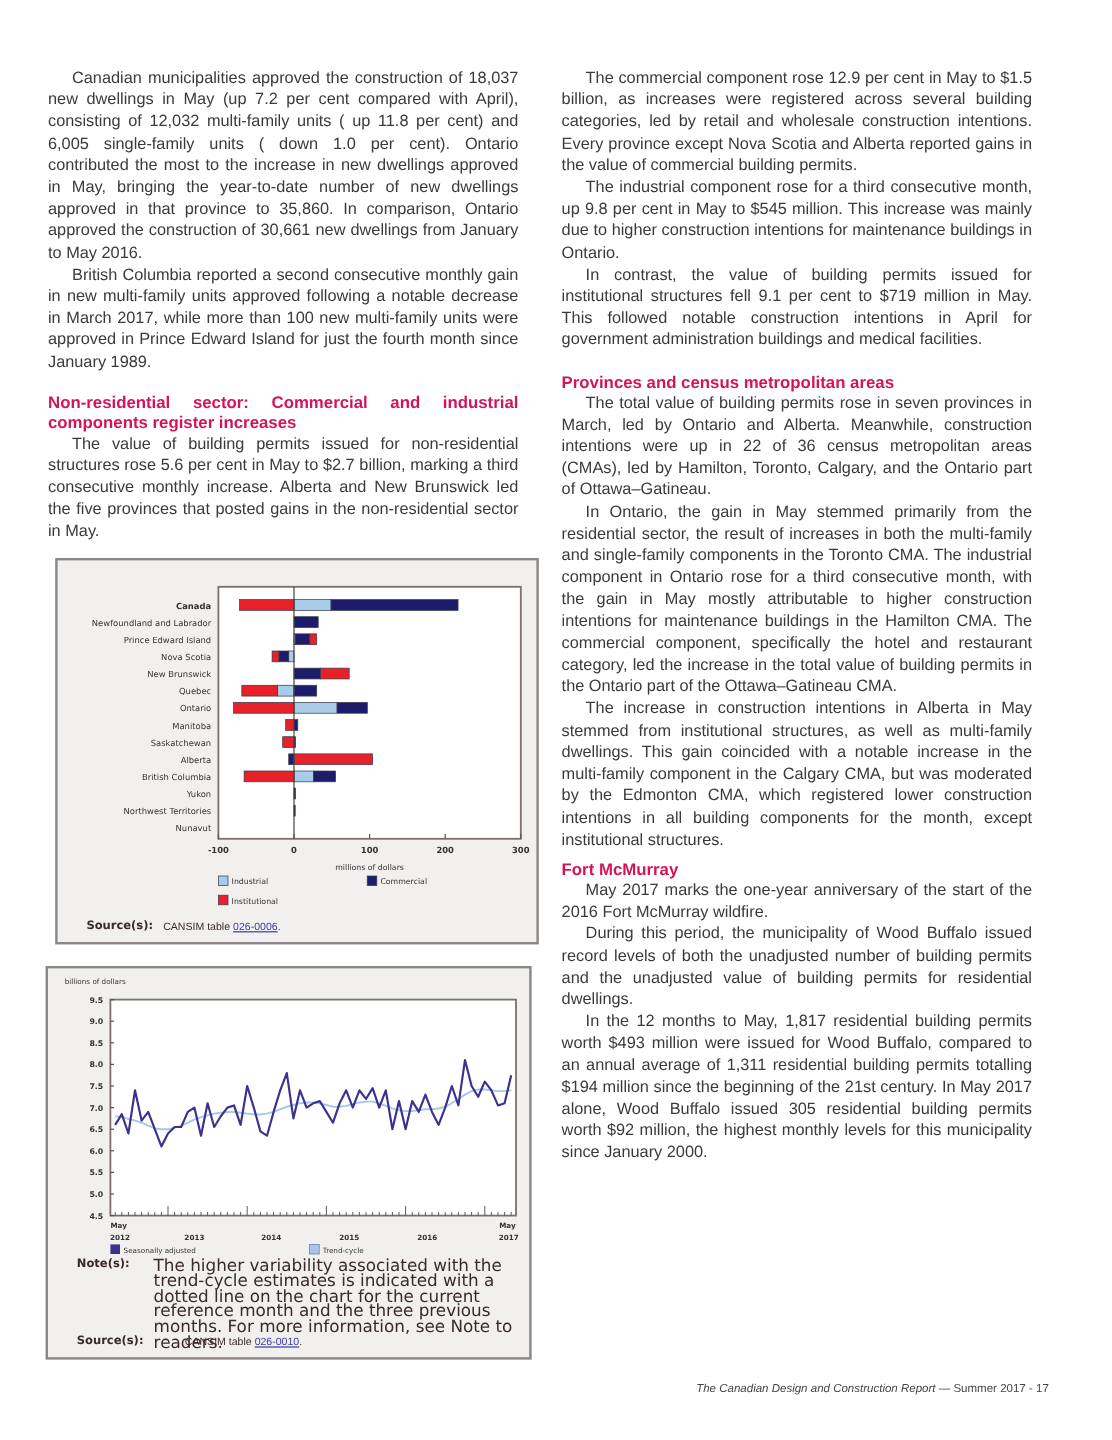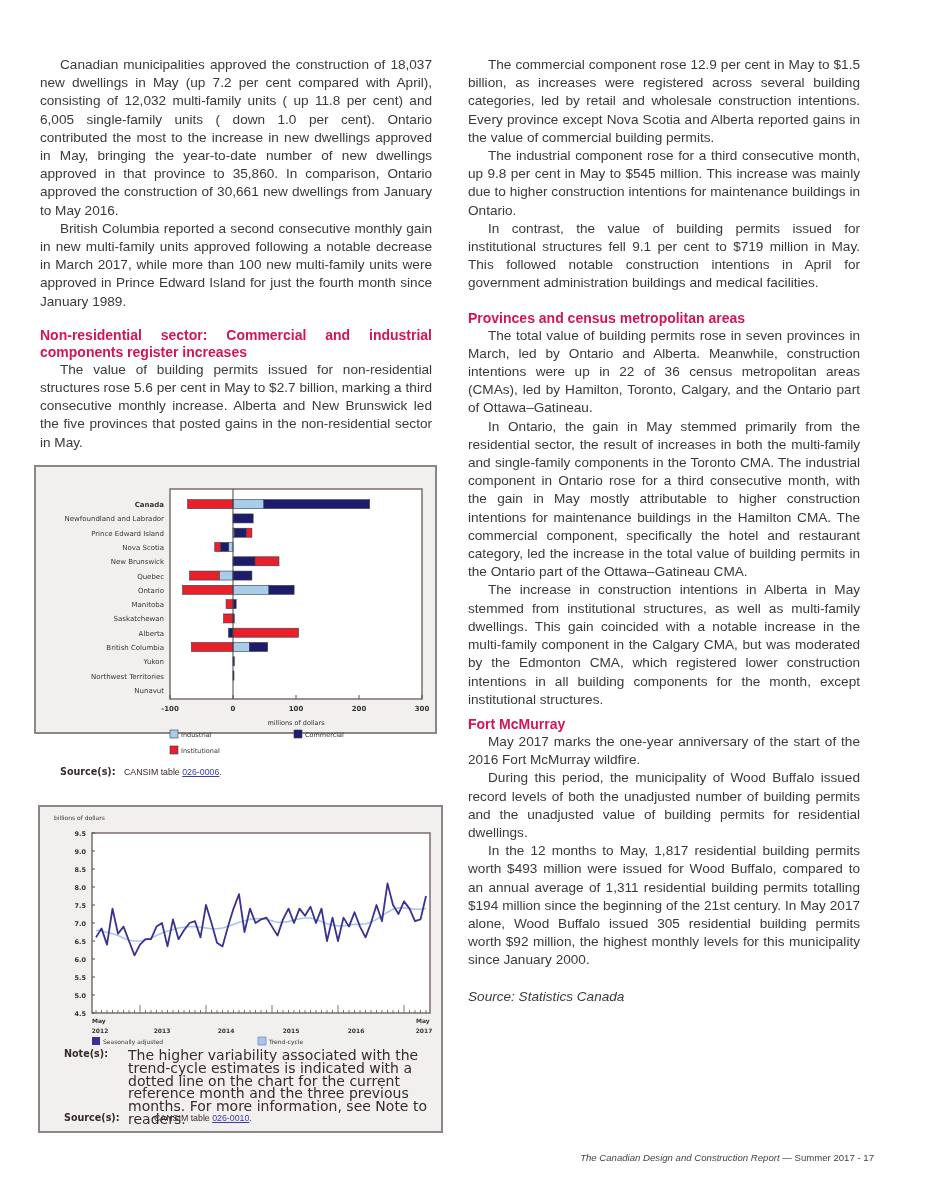--- a/index.html
+++ b/index.html
@@ -7,21 +7,21 @@
          font-family:"Liberation Sans", sans-serif; color:#3a3a3a; }
   .col { position:absolute; top:56px; width:392px; font-size:13.6px; line-height:18.2px; text-align:justify; }
   .col-left { left:40px; }
   .col-right { left:468px; width:392px; }
   .col p { margin:0; text-indent:20px; }
   .col h3 { margin:14px 0 0 0; color:#d4145a; font-size:14px; line-height:17px; font-weight:bold; }
   .col h3 + p { margin-top:0; }
   .source-line { font-style:italic; margin-top:18px !important; text-indent:0 !important; }
 
   .chart-box { position:absolute; background:#f1f0ef; border:2px solid #8c8686; box-sizing:border-box; }
-  #bar-box { left:34px; top:465px; width:403px; height:269px; }
+  #bar-box { left:46px; top:465px; width:403px; height:322px; }
   #line-box { left:38px; top:805px; width:405px; height:328px; }
   .chart-box svg { position:absolute; left:0; top:0; }
   .svg-text { font-family:"DejaVu Sans", sans-serif; fill:#333; }
 
   .note-block { position:absolute; font-family:"DejaVu Sans", sans-serif; font-size:14px; line-height:12.8px; color:#3a2a2a; }
   .note-label { position:absolute; font-weight:bold; font-size:9.6px; color:#3a2a2a; font-family:"DejaVu Sans", sans-serif; }
   .link { color:#3b3bb0; text-decoration:underline; }
   .source-row { position:absolute; font-family:Liberation Sans, sans-serif; font-size:8.8px; color:#3a2a2a; }
 
   .footer { position:absolute; right:53px; top:1152px; font-size:9.6px; color:#444; }
@@ -223,18 +223,17 @@
   <p>The industrial component rose for a third consecutive month, up 9.8 per cent in May to $545 million. This increase was mainly due to higher construction intentions for maintenance buildings in Ontario.</p>
   <p>In contrast, the value of building permits issued for institutional structures fell 9.1 per cent to $719 million in May. This followed notable construction intentions in April for government administration buildings and medical facilities.</p>
   <h3 style="margin-top:17px;">Provinces and census metropolitan areas</h3>
   <p>The total value of building permits rose in seven provinces in March, led by Ontario and Alberta. Meanwhile, construction intentions were up in 22 of 36 census metropolitan areas (CMAs), led by Hamilton, Toronto, Calgary, and the Ontario part of Ottawa–Gatineau.</p>
   <p>In Ontario, the gain in May stemmed primarily from the residential sector, the result of increases in both the multi-family and single-family components in the Toronto CMA. The industrial component in Ontario rose for a third consecutive month, with the gain in May mostly attributable to higher construction intentions for maintenance buildings in the Hamilton CMA. The commercial component, specifically the hotel and restaurant category, led the increase in the total value of building permits in the Ontario part of the Ottawa–Gatineau CMA.</p>
   <p>The increase in construction intentions in Alberta in May stemmed from institutional structures, as well as multi-family dwellings. This gain coincided with a notable increase in the multi-family component in the Calgary CMA, but was moderated by the Edmonton CMA, which registered lower construction intentions in all building components for the month, except institutional structures.</p>
   <h3 style="margin-top:7px;">Fort McMurray</h3>
   <p>May 2017 marks the one-year anniversary of the start of the 2016 Fort McMurray wildfire.</p>
   <p>During this period, the municipality of Wood Buffalo issued record levels of both the unadjusted number of building permits and the unadjusted value of building permits for residential dwellings.</p>
   <p>In the 12 months to May, 1,817 residential building permits worth $493 million were issued for Wood Buffalo, compared to an annual average of 1,311 residential building permits totalling $194 million since the beginning of the 21st century. In May 2017 alone, Wood Buffalo issued 305 residential building permits worth $92 million, the highest monthly levels for this municipality since January 2000.</p>
-  <p class="source-line">Source: Statistics Canada</p>
 </div>
 
 <div class="footer">
   <span class="title">The Canadian Design and Construction Report</span><span> — Summer 2017 - 17</span>
 </div>
 
 </body></html>

